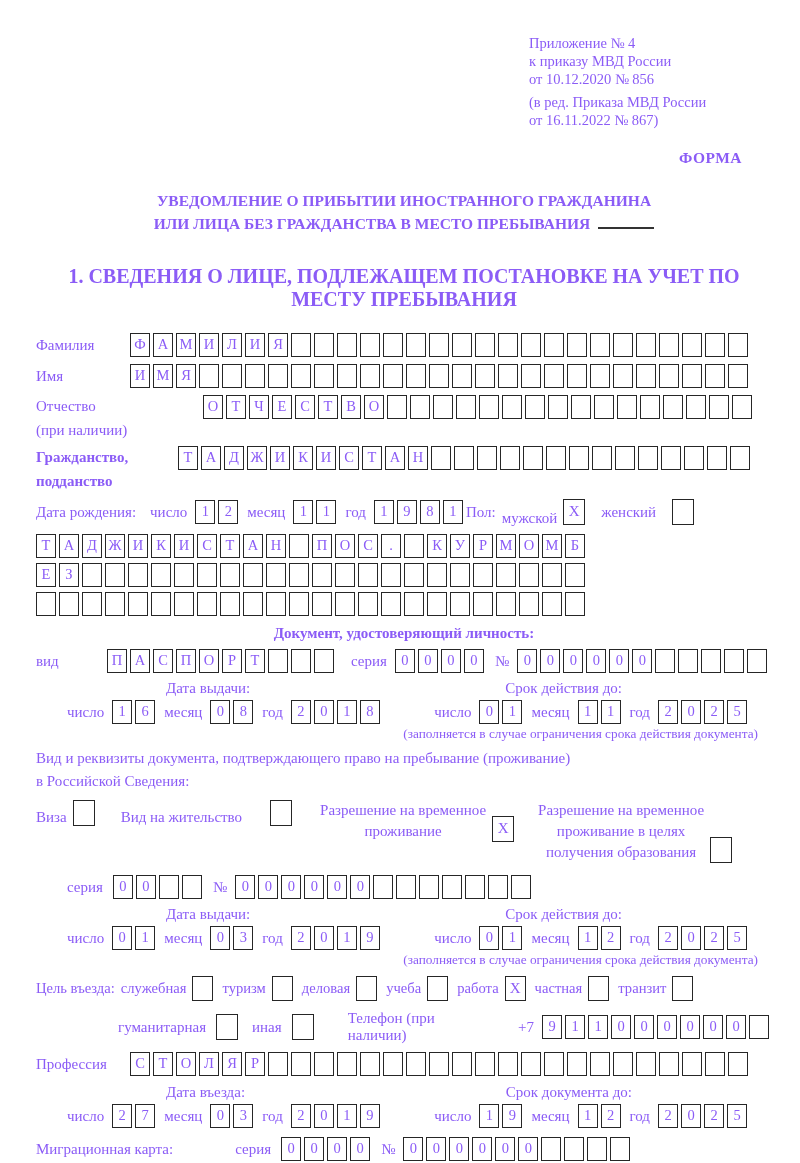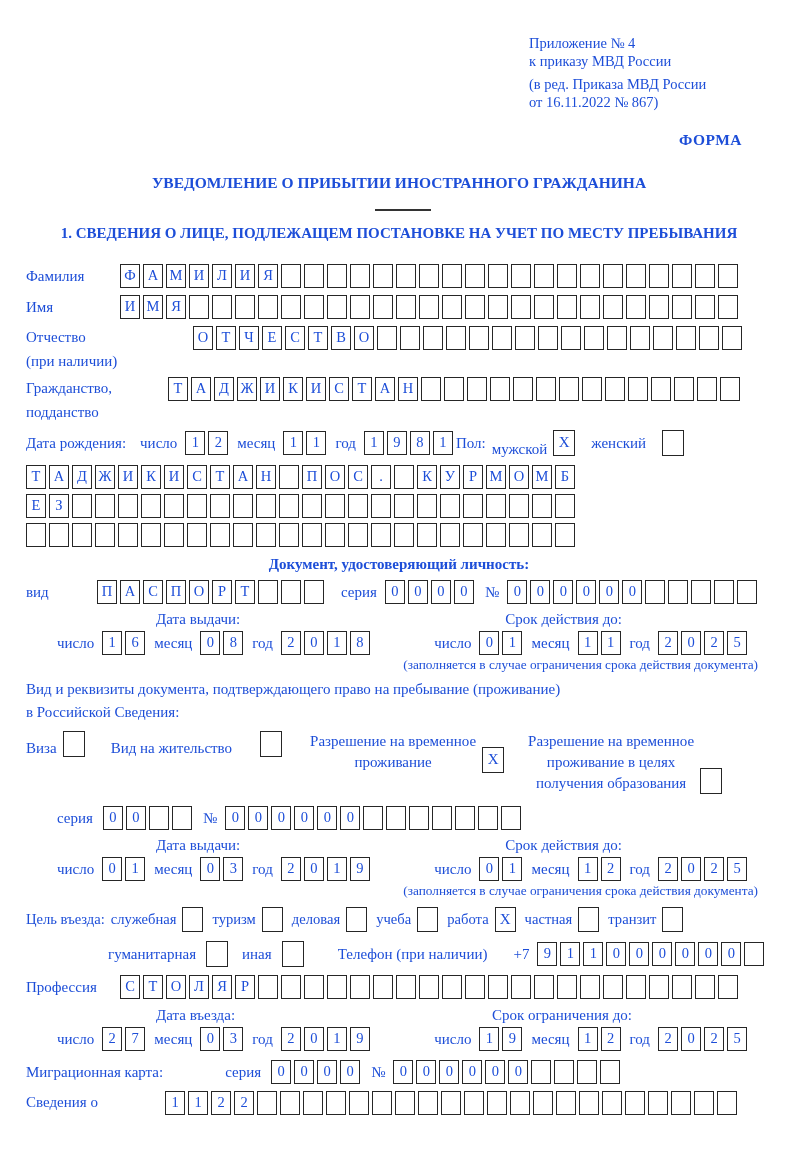--- a/index.html
+++ b/index.html
@@ -1,35 +1,35 @@
 <!DOCTYPE html>
 <html><head>
 <meta charset="utf-8">
 <style>
   html,body{margin:0;padding:0;background:#fff;}
   .page{
     position:relative;
     width:800px;height:1163px;box-sizing:border-box;
-    padding:34px 28px 0 26px;
-    background:#fff;color:#1d4ed8;
+    padding:34px 28px 0 36px;
+    background:#fff;color:#8b5cf6;
     font-family:"Liberation Serif","DejaVu Serif",serif;
     font-size:15px;overflow:hidden;
   }
   .ref{width:215px;margin-left:auto;margin-right:28px;line-height:18px;font-size:14.5px;}
   .ref .gap-top{margin-top:5px;}
   .forma{text-align:right;margin:20px 30px 0 0;font-weight:bold;font-size:15.5px;letter-spacing:.5px;}
   .title{margin-top:22px;text-align:center;font-weight:bold;font-size:15.5px;line-height:23px;}
   .blank{display:inline-block;width:56px;border-bottom:2px solid #333;margin-left:8px;height:2px;vertical-align:baseline;}
-  .sec-head{margin-top:8px;text-align:center;font-weight:bold;font-size:15px;}
+  .sec-head{margin-top:30px;text-align:center;font-weight:bold;font-size:20px;}
   .rows{margin-top:22px;}
   .row{display:flex;align-items:center;margin-bottom:7px;}
   .row-top{display:flex;align-items:flex-start;margin-bottom:4px;}
   .lbl{font-size:15px;}
   .w94{flex:0 0 94px;}
-  .w142{flex:0 0 142px;}
+  .w142{flex:0 0 142px;font-weight:bold;}
   .w167{flex:0 0 167px;}
   .w139{flex:0 0 139px;}
   .w71{flex:0 0 71px;}
   .lblcol{line-height:23.5px;flex-shrink:0;}
   .cells{white-space:nowrap;display:inline-block;line-height:0;}
   .cell{
     display:inline-block;width:20px;height:24px;box-sizing:border-box;
     border:1.6px solid #262626;margin-right:3px;text-align:center;
     font-size:14.5px;line-height:21px;vertical-align:middle;
   }
@@ -58,29 +58,30 @@
   .purpose2-row{display:flex;align-items:center;margin-left:82px;margin-bottom:8px;}
 </style>
 </head>
 <body>
 
 <div class="page">
 
   <div class="ref">
     <div>Приложение № 4</div>
     <div>к приказу МВД России</div>
+    <div>от 10.12.2020 № 856</div>
     <div class="gap-top">(в ред. Приказа МВД России</div>
     <div>от 16.11.2022 № 867)</div>
   </div>
 
   <div class="forma">ФОРМА</div>
 
   <div class="title">
     <div>УВЕДОМЛЕНИЕ О ПРИБЫТИИ ИНОСТРАННОГО ГРАЖДАНИНА</div>
-    <div><span class="blank"></span></div>
+    <div><span>ИЛИ ЛИЦА БЕЗ ГРАЖДАНСТВА В МЕСТО ПРЕБЫВАНИЯ</span><span class="blank"></span></div>
   </div>
 
   <div class="sec-head">1. СВЕДЕНИЯ О ЛИЦЕ, ПОДЛЕЖАЩЕМ ПОСТАНОВКЕ НА УЧЕТ ПО МЕСТУ ПРЕБЫВАНИЯ</div>
 
   <div class="rows">
 
     <div class="row">
       <span class="lbl w94">Фамилия</span>
       <span class="cells"><span class="cell">Ф</span><span class="cell">А</span><span class="cell">М</span><span class="cell">И</span><span class="cell">Л</span><span class="cell">И</span><span class="cell">Я</span><span class="cell"></span><span class="cell"></span><span class="cell"></span><span class="cell"></span><span class="cell"></span><span class="cell"></span><span class="cell"></span><span class="cell"></span><span class="cell"></span><span class="cell"></span><span class="cell"></span><span class="cell"></span><span class="cell"></span><span class="cell"></span><span class="cell"></span><span class="cell"></span><span class="cell"></span><span class="cell"></span><span class="cell"></span><span class="cell"></span></span>
     </div>
@@ -256,21 +257,21 @@
       <span class="cells"><span class="cell">9</span><span class="cell">1</span><span class="cell">1</span><span class="cell">0</span><span class="cell">0</span><span class="cell">0</span><span class="cell">0</span><span class="cell">0</span><span class="cell">0</span><span class="cell"></span></span>
     </div>
 
     <div class="row">
       <span class="lbl w94">Профессия</span>
       <span class="cells"><span class="cell">С</span><span class="cell">Т</span><span class="cell">О</span><span class="cell">Л</span><span class="cell">Я</span><span class="cell">Р</span><span class="cell"></span><span class="cell"></span><span class="cell"></span><span class="cell"></span><span class="cell"></span><span class="cell"></span><span class="cell"></span><span class="cell"></span><span class="cell"></span><span class="cell"></span><span class="cell"></span><span class="cell"></span><span class="cell"></span><span class="cell"></span><span class="cell"></span><span class="cell"></span><span class="cell"></span><span class="cell"></span><span class="cell"></span><span class="cell"></span><span class="cell"></span></span>
     </div>
 
     <div class="date-heads" style="margin-top:8px;">
       <span class="dh-left">Дата въезда:</span>
-      <span class="dh-right2">Срок ограничения до:</span>
+      <span class="dh-right2">Срок документа до:</span>
     </div>
 
     <div class="date-row" style="margin-bottom:9px;">
       <span class="dg">
         <span class="dlbl">число</span>
         <span class="cells"><span class="cell">2</span><span class="cell">7</span></span>
         <span class="dlbl">месяц</span>
         <span class="cells"><span class="cell">0</span><span class="cell">3</span></span>
         <span class="dlbl">год</span>
         <span class="cells"><span class="cell">2</span><span class="cell">0</span><span class="cell">1</span><span class="cell">9</span></span>

